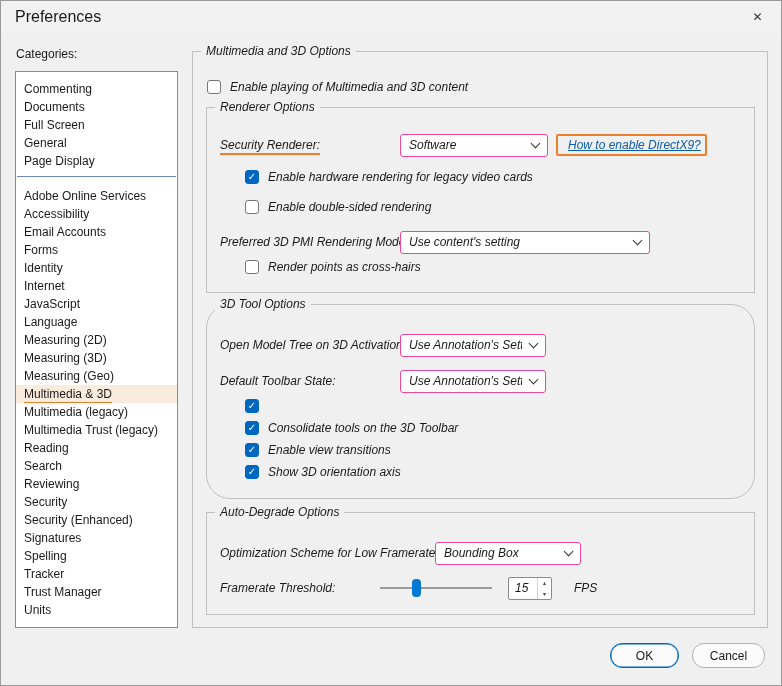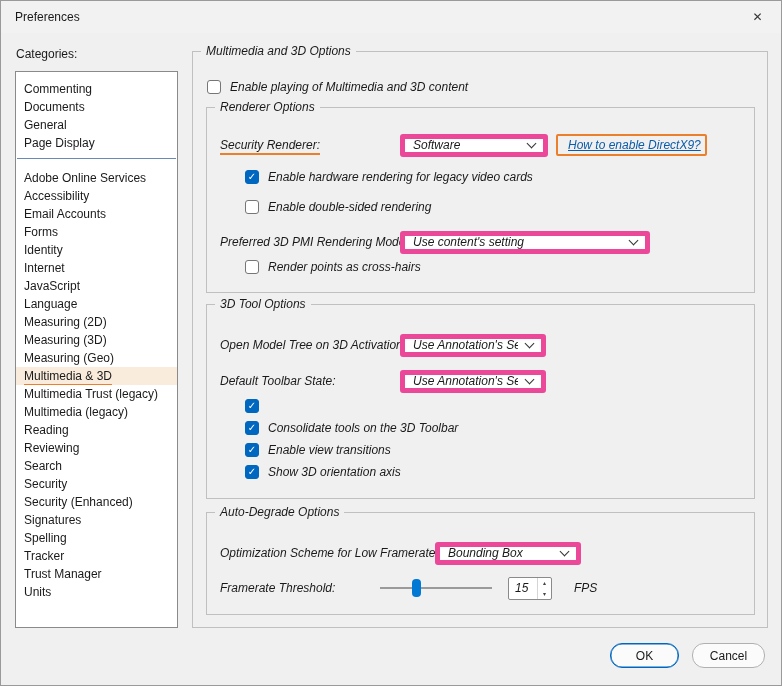--- a/index.html
+++ b/index.html
@@ -17,21 +17,21 @@
     border: 1px solid #9a9a9a;
     overflow: hidden;
   }
   
   .titlebar {
     position: absolute; left: 0; top: 0; right: 0; height: 32px;
     background: #f2f2f2;
     display: flex; align-items: center;
     padding-left: 14px;
   }
-  .titlebar .title { font-size: 12px; color: #1a1a1a; }
+  .titlebar .title { font-size: 16px; color: #1a1a1a; }
   .close-btn {
     position: absolute; right: 1px; top: 1px; width: 45px; height: 30px;
     display: flex; align-items: center; justify-content: center;
     font-size: 12px; color: #333; cursor: default;
   }
   
   .categories-label { position: absolute; left: 15px; top: 46px; }
   .listbox {
     position: absolute; left: 14px; top: 70px; width: 163px; height: 557px;
     background: #ffffff; border: 1px solid #8a8a8a;
@@ -56,40 +56,40 @@
     border: 1px solid #c0c0c0;
     background: transparent;
   }
   .group-title {
     position: absolute; top: -8px; left: 8px;
     background: #f0f0f0; padding: 0 5px;
     white-space: nowrap;
   }
   .main-group { left: 191px; top: 50px; width: 576px; height: 577px; font-style: italic; }
   .renderer-group { left: 13px; top: 55px;  width: 549px; height: 186px; }
-  .tool-group     { left: 13px; top: 252px; width: 549px; height: 195px; }
+  .tool-group     { left: 13px; top: 252px; width: 549px; height: 195px; border-radius: 24px; }
   .degrade-group  { left: 13px; top: 460px; width: 549px; height: 103px; }
   
   .row { position: absolute; display: flex; align-items: center; height: 24px; white-space: nowrap; }
   .label { color: #1a1a1a; }
   .w180 { width: 180px; flex: none; }
   .w215 { width: 215px; flex: none; }
   .w160 { width: 160px; flex: none; }
   
   .cb-row { position: absolute; display: flex; align-items: center; height: 16px; white-space: nowrap; cursor: default; }
   .cb {
     width: 14px; height: 14px; flex: none;
     border: 1px solid #767676; border-radius: 3px; background: #fff;
     display: flex; align-items: center; justify-content: center;
     margin-right: 9px; font-size: 10px; line-height: 1; color: #fff;
   }
   .cb.checked { background: var(--accent, #0067C0); border-color: var(--accent, #0067C0); }
   
   .select {
-    height: 23px; background: #fff; border: 5px solid #ec4899; border-radius: 3px;
+    height: 23px; background: #fff; border: 1px solid #ec4899; border-radius: 3px;
     display: flex; align-items: center; justify-content: space-between;
     padding: 0 8px; flex: none; cursor: default;
   }
   .select-value { overflow: hidden; white-space: nowrap; }
   .chevron {
     width: 7px; height: 7px; flex: none;
     border-right: 1px solid #333; border-bottom: 1px solid #333;
     transform: rotate(45deg); margin-left: 8px; margin-top: -4px;
   }
   
@@ -134,42 +134,43 @@
     <span class="title">Preferences</span>
   </div>
   <div class="close-btn">
     <span>✕</span>
   </div>
 
   <div class="categories-label">Categories:</div>
   <div class="listbox">
     <div class="list-item">Commenting</div>
     <div class="list-item">Documents</div>
+    <div class="list-item">Full Screen</div>
     <div class="list-item">General</div>
     <div class="list-item">Page Display</div>
     <div class="list-sep"></div>
     <div class="list-item">Adobe Online Services</div>
     <div class="list-item">Accessibility</div>
     <div class="list-item">Email Accounts</div>
     <div class="list-item">Forms</div>
     <div class="list-item">Identity</div>
     <div class="list-item">Internet</div>
     <div class="list-item">JavaScript</div>
     <div class="list-item">Language</div>
     <div class="list-item">Measuring (2D)</div>
     <div class="list-item">Measuring (3D)</div>
     <div class="list-item">Measuring (Geo)</div>
     <div class="list-item selected">
       <span class="annot-underline">Multimedia &amp; 3D</span>
     </div>
+    <div class="list-item">Multimedia (legacy)</div>
     <div class="list-item">Multimedia Trust (legacy)</div>
-    <div class="list-item">Multimedia (legacy)</div>
     <div class="list-item">Reading</div>
+    <div class="list-item">Search</div>
     <div class="list-item">Reviewing</div>
-    <div class="list-item">Search</div>
     <div class="list-item">Security</div>
     <div class="list-item">Security (Enhanced)</div>
     <div class="list-item">Signatures</div>
     <div class="list-item">Spelling</div>
     <div class="list-item">Tracker</div>
     <div class="list-item">Trust Manager</div>
     <div class="list-item">Units</div>
   </div>
 
   <div class="groupbox main-group">

